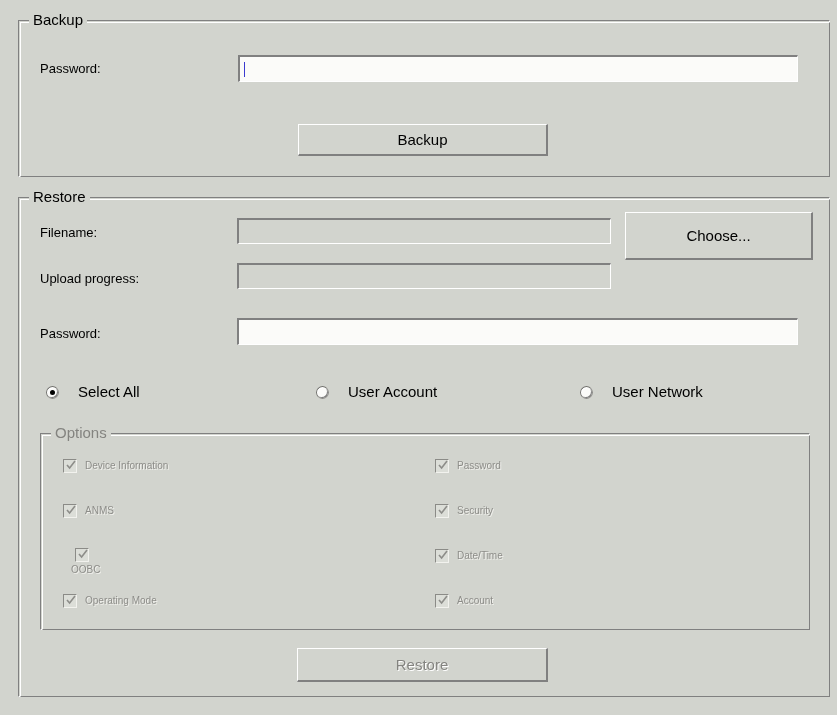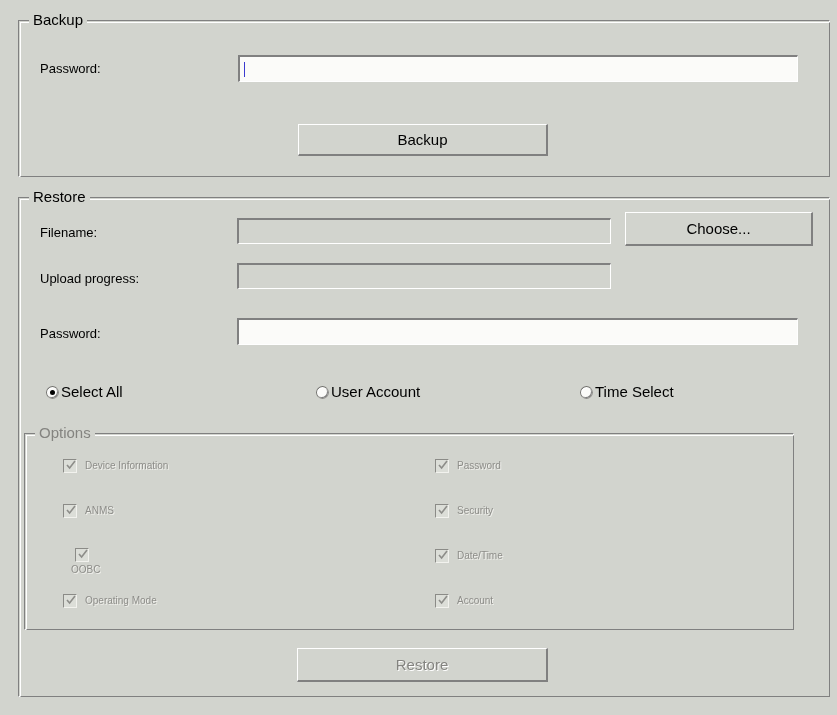--- a/index.html
+++ b/index.html
@@ -145,21 +145,21 @@
   }
   .radio-dot.checked::after {
     content: "";
     position: absolute;
     left: 3px; top: 3px;
     width: 5px; height: 5px;
     border-radius: 50%;
     background: #000000;
   }
   .radio-label {
-    margin-left: 2px;
+    margin-left: 19px;
     font-size: 15px;
     line-height: 16px;
     color: #000;
   }
 
   
   .check-row {
     position: absolute;
     display: flex;
     align-items: center;
@@ -215,21 +215,21 @@
   <div class="gb-inner"></div>
   <div class="gb-title">Restore</div>
 </div>
 
 <div class="label" style="left:40px; top:224px;">Filename:</div>
 
 <div class="field disabled" style="left:237px; top:218px; width:374px; height:26px;">
   <span class="fval"></span>
 </div>
 
-<div class="button" style="left:625px; top:212px; width:188px; height:34px;">
+<div class="button" style="left:625px; top:212px; width:188px; height:48px;">
   <span>Choose...</span>
 </div>
 
 <div class="label" style="left:40px; top:270px;">Upload progress:</div>
 
 <div class="field disabled" style="left:237px; top:263px; width:374px; height:26px;">
   <span class="fval"></span>
 </div>
 
 <div class="label" style="left:40px; top:325px;">Password:</div>
@@ -243,24 +243,24 @@
   <span class="radio-label">Select All</span>
 </div>
 
 <div class="radio-row" style="left:316px; top:384px;">
   <span class="radio-dot"></span>
   <span class="radio-label">User Account</span>
 </div>
 
 <div class="radio-row" style="left:580px; top:384px;">
   <span class="radio-dot"></span>
-  <span class="radio-label">Time Select</span>
-</div>
-
-<div class="groupbox" style="left:24px; top:433px; width:770px; height:197px;">
+  <span class="radio-label">User Network</span>
+</div>
+
+<div class="groupbox" style="left:40px; top:433px; width:770px; height:197px;">
   <div class="gb-inner"></div>
   <div class="gb-title disabled">Options</div>
 </div>
 
 <div class="check-row" style="left:63px; top:458px;">
   <span class="check-box">
     <svg class="tick" viewBox="0 0 10 12">
       <path d="M1 6 L3.6 9 L9 2" fill="none" stroke="#8d8d89" stroke-width="1.6"></path>
     </svg>
   </span>

